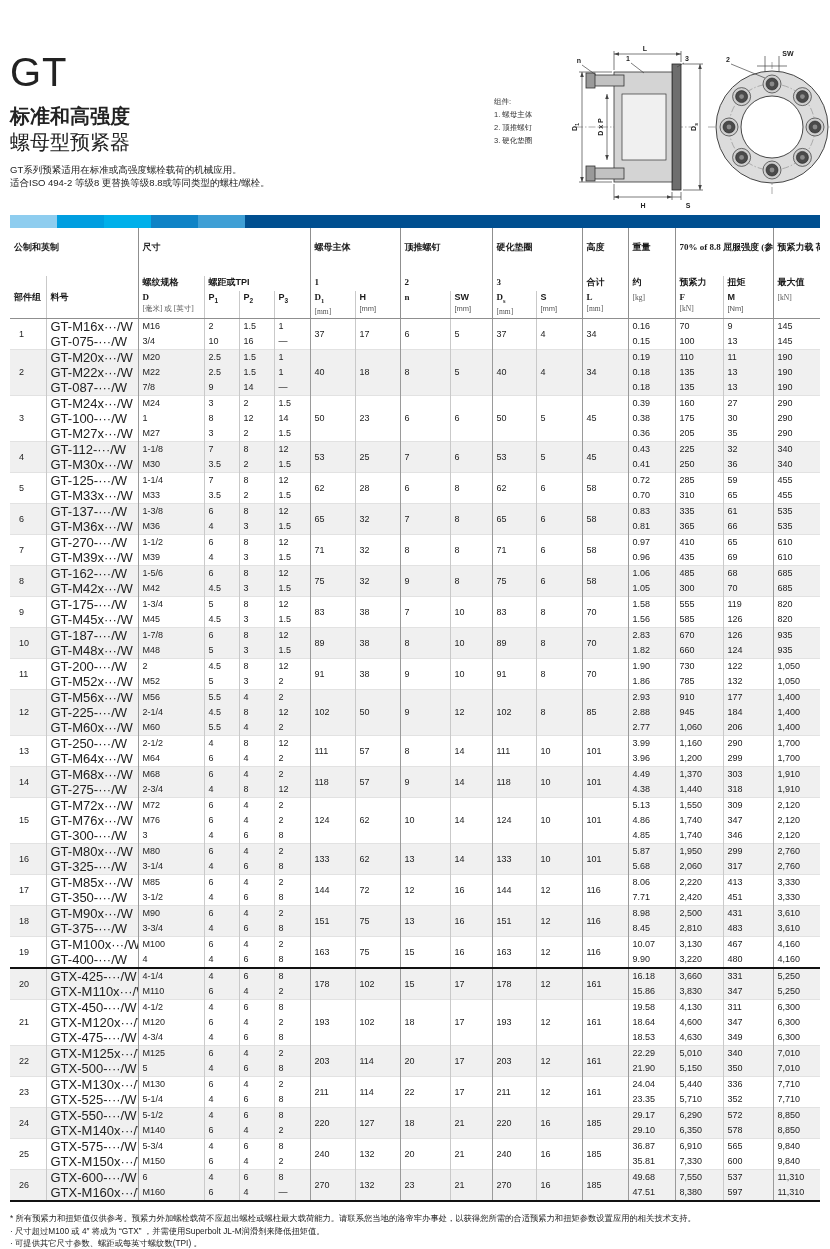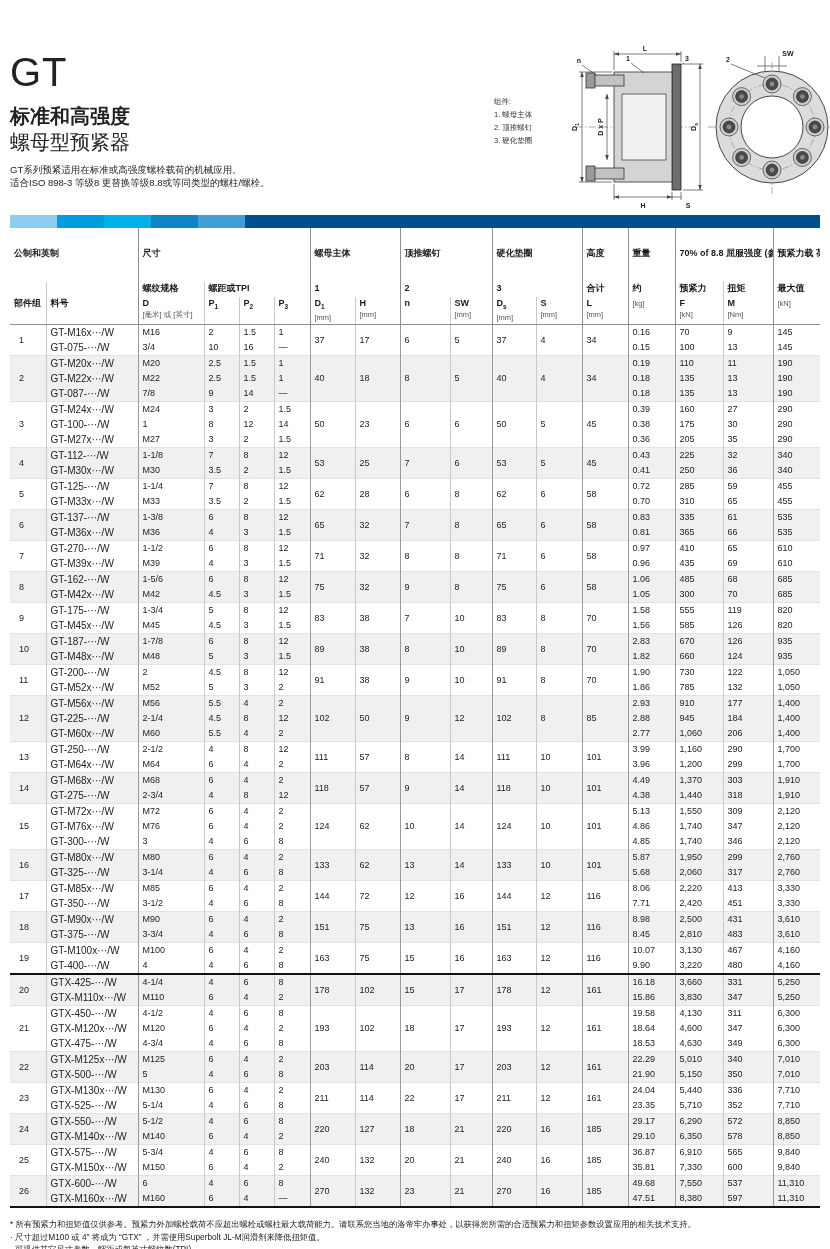--- a/index.html
+++ b/index.html
@@ -22,34 +22,34 @@
   .thin{stroke:#444;stroke-width:0.7;fill:none;}
   .cl{stroke:#888;stroke-width:0.7;fill:none;stroke-dasharray:7 2 1.5 2;}
   
   .bar{margin-left:10px;width:810px;height:13px;display:flex;}
   .bar-seg{width:47px;height:13px;}
   .bar-main{flex:1;height:13px;}
   
   table.spec{border-collapse:collapse;table-layout:fixed;width:810px;margin-left:10px;border-bottom:2px solid #111;}
   table.spec th,table.spec td{padding:0 2px 0 4px;font-size:9px;text-align:left;overflow:hidden;white-space:nowrap;}
   thead th{font-weight:700;vertical-align:top;line-height:10.5px;}
-  tr.hrow1 th{height:34px;padding-top:20px;}
+  tr.hrow1 th{height:34px;padding-top:14px;}
   tr.hrow2 th{height:15px;line-height:13px;}
   tr.hrow3 th{height:26px;padding-top:1px;}
   thead th .unit{display:block;font-weight:400;font-size:7.5px;color:#555;margin-top:1px;}
   thead th sub,.subsc{font-size:6.5px;}
   th.ctr{text-align:center;}
   th.pre{white-space:pre-line;}
   th.yield{text-align:center;}
-  .sep{border-left:1px solid #8f8f8f;}
+  .sep{border-left:1px solid #8f8f8f;font-family:Liberation Serif, serif;}
   .lsep{border-left:1px solid #c9c9c9;}
   tr.hrow3 th{border-bottom:1px solid #8f8f8f;}
   th[rowspan]{vertical-align:middle;border-bottom:1px solid #8f8f8f;}
   tbody td{height:15px;line-height:15px;color:#222;}
-  tbody td.c-part{font-size:10px;}
+  tbody td.c-part{font-size:13px;}
   tbody td.c-d,tbody td.c-p1,tbody td.c-p2,tbody td.c-p3{border-left:1px solid #c9c9c9;}
   tbody td.c-part,tbody td.c-h,tbody td.c-sw,tbody td.c-s,tbody td.c-m{border-left:1px solid #c9c9c9;}
   tbody td.c-d,tbody td.c-d1,tbody td.c-n,tbody td.c-ds,tbody td.c-l,tbody td.c-kg,tbody td.c-f,tbody td.c-max{border-left:1px solid #9a9a9a;}
   tbody tr.group-first td{border-top:1px solid #e2e2e2;}
   tbody tr.gtx-sep td{border-top:2px solid #111;}
   tbody tr.shaded td{background:#f0f0f0;}
   tbody td.c-no{padding-left:9px;}
   tbody td[rowspan]{vertical-align:middle;}
   
   .notes{margin:10px 0 0 10px;width:814px;}
@@ -57,21 +57,21 @@
 </style>
 </head>
 <body>
 
 <div class="header-section">
   <div class="page-title">GT</div>
   <div class="subtitle s1">标准和高强度</div>
   <div class="subtitle s2">螺母型预紧器</div>
   <div class="desc">
     <div>GT系列预紧适用在标准或高强度螺栓载荷的机械应用。</div>
-    <div>适合ISO 898-3 等级8 更替换等级8.8或等同类型的螺柱/螺栓。</div>
+    <div>适合ISO 494-2 等级8 更替换等级8.8或等同类型的螺柱/螺栓。</div>
   </div>
 
   <div class="diagram-wrap">
     <svg viewBox="0 0 372 172" width="372" height="172">
 
       <text class="legend" x="18" y="62">组件:</text>
       <text class="legend" x="18" y="75">1.  螺母主体</text>
       <text class="legend" x="18" y="88">2.  顶推螺钉</text>
       <text class="legend" x="18" y="101">3.  硬化垫圈</text>
 

